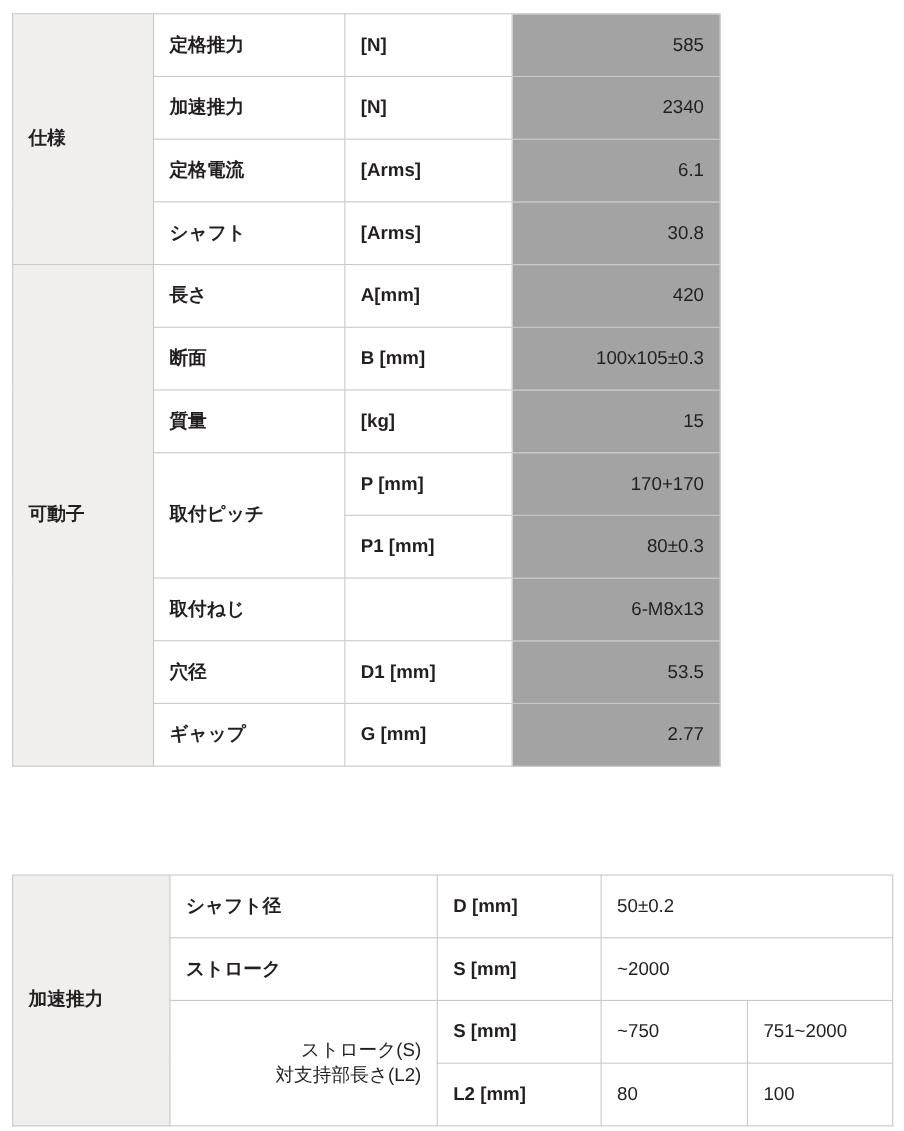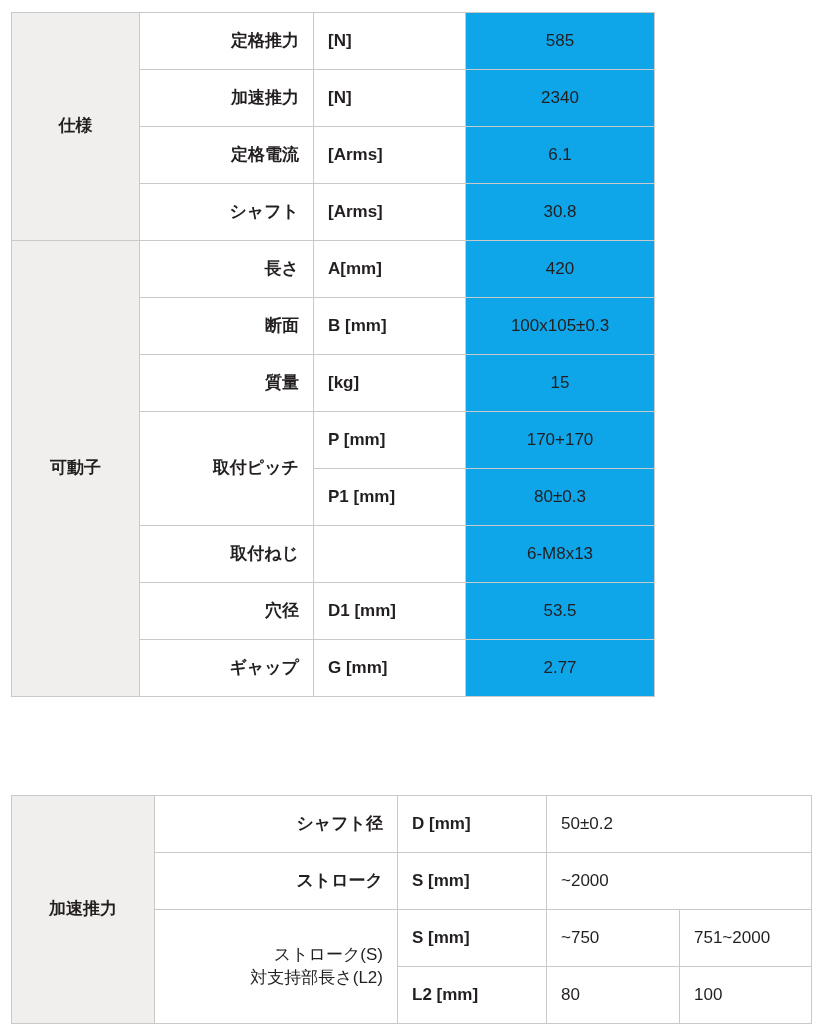--- a/index.html
+++ b/index.html
@@ -34,43 +34,42 @@
     border: 1px solid #c9c9c9;
     padding: 0 14px;
     font-size: 17px;
     line-height: 1.3;
     vertical-align: middle;
     color: #231f20;
   }
 
   .lbl-head {
     background: #f0efed;
-    text-align: center;
     font-weight: bold;
     font-size: 17.5px;
   }
 
   .lbl-sub {
     background: #ffffff;
-    text-align: right;
+    text-align: left;
     font-weight: bold;
     font-size: 17.5px;
   }
 
   .unit {
     background: #ffffff;
     text-align: left;
     font-weight: bold;
     font-size: 17px;
     padding-left: 18px;
   }
 
   .val {
-    background: #0ea5e9;
-    text-align: center;
+    background: #a3a3a3;
+    text-align: right;
     font-size: 17px;
     padding-left: 18px;
     font-weight: normal;
   }
 
   .val-c {
     background: #ffffff;
     font-size: 17px;
     font-weight: normal;
   }

